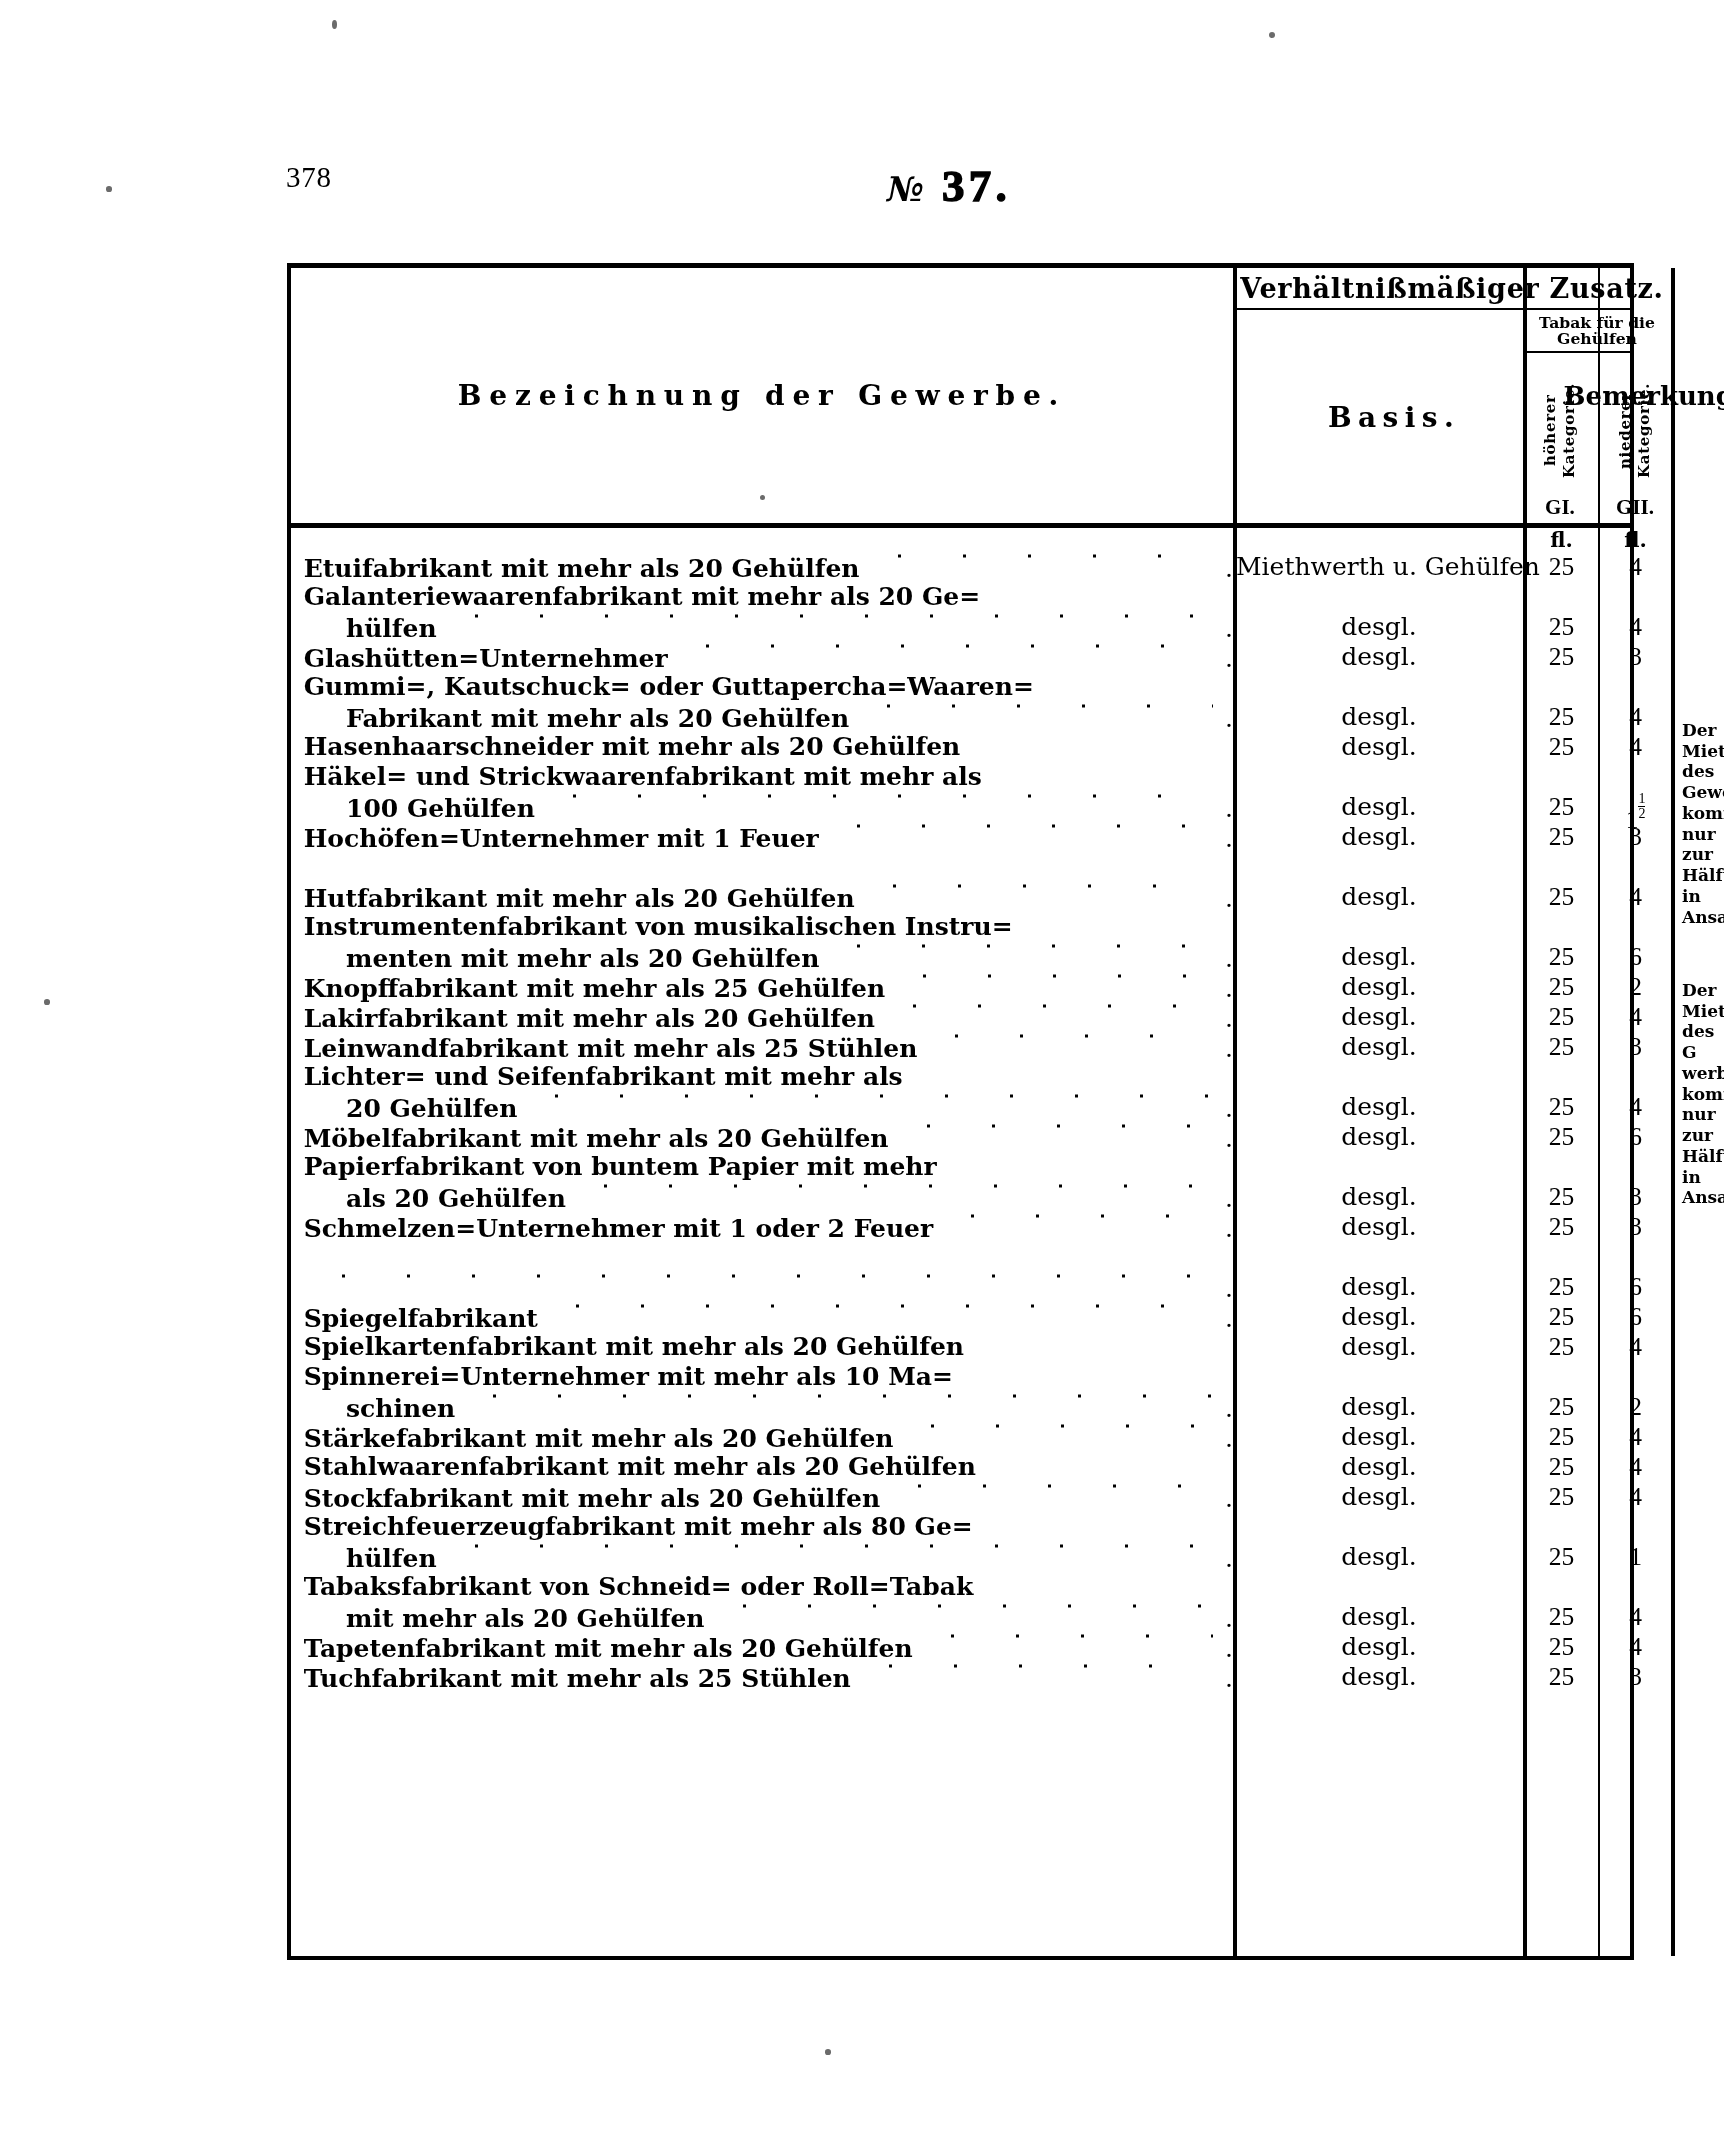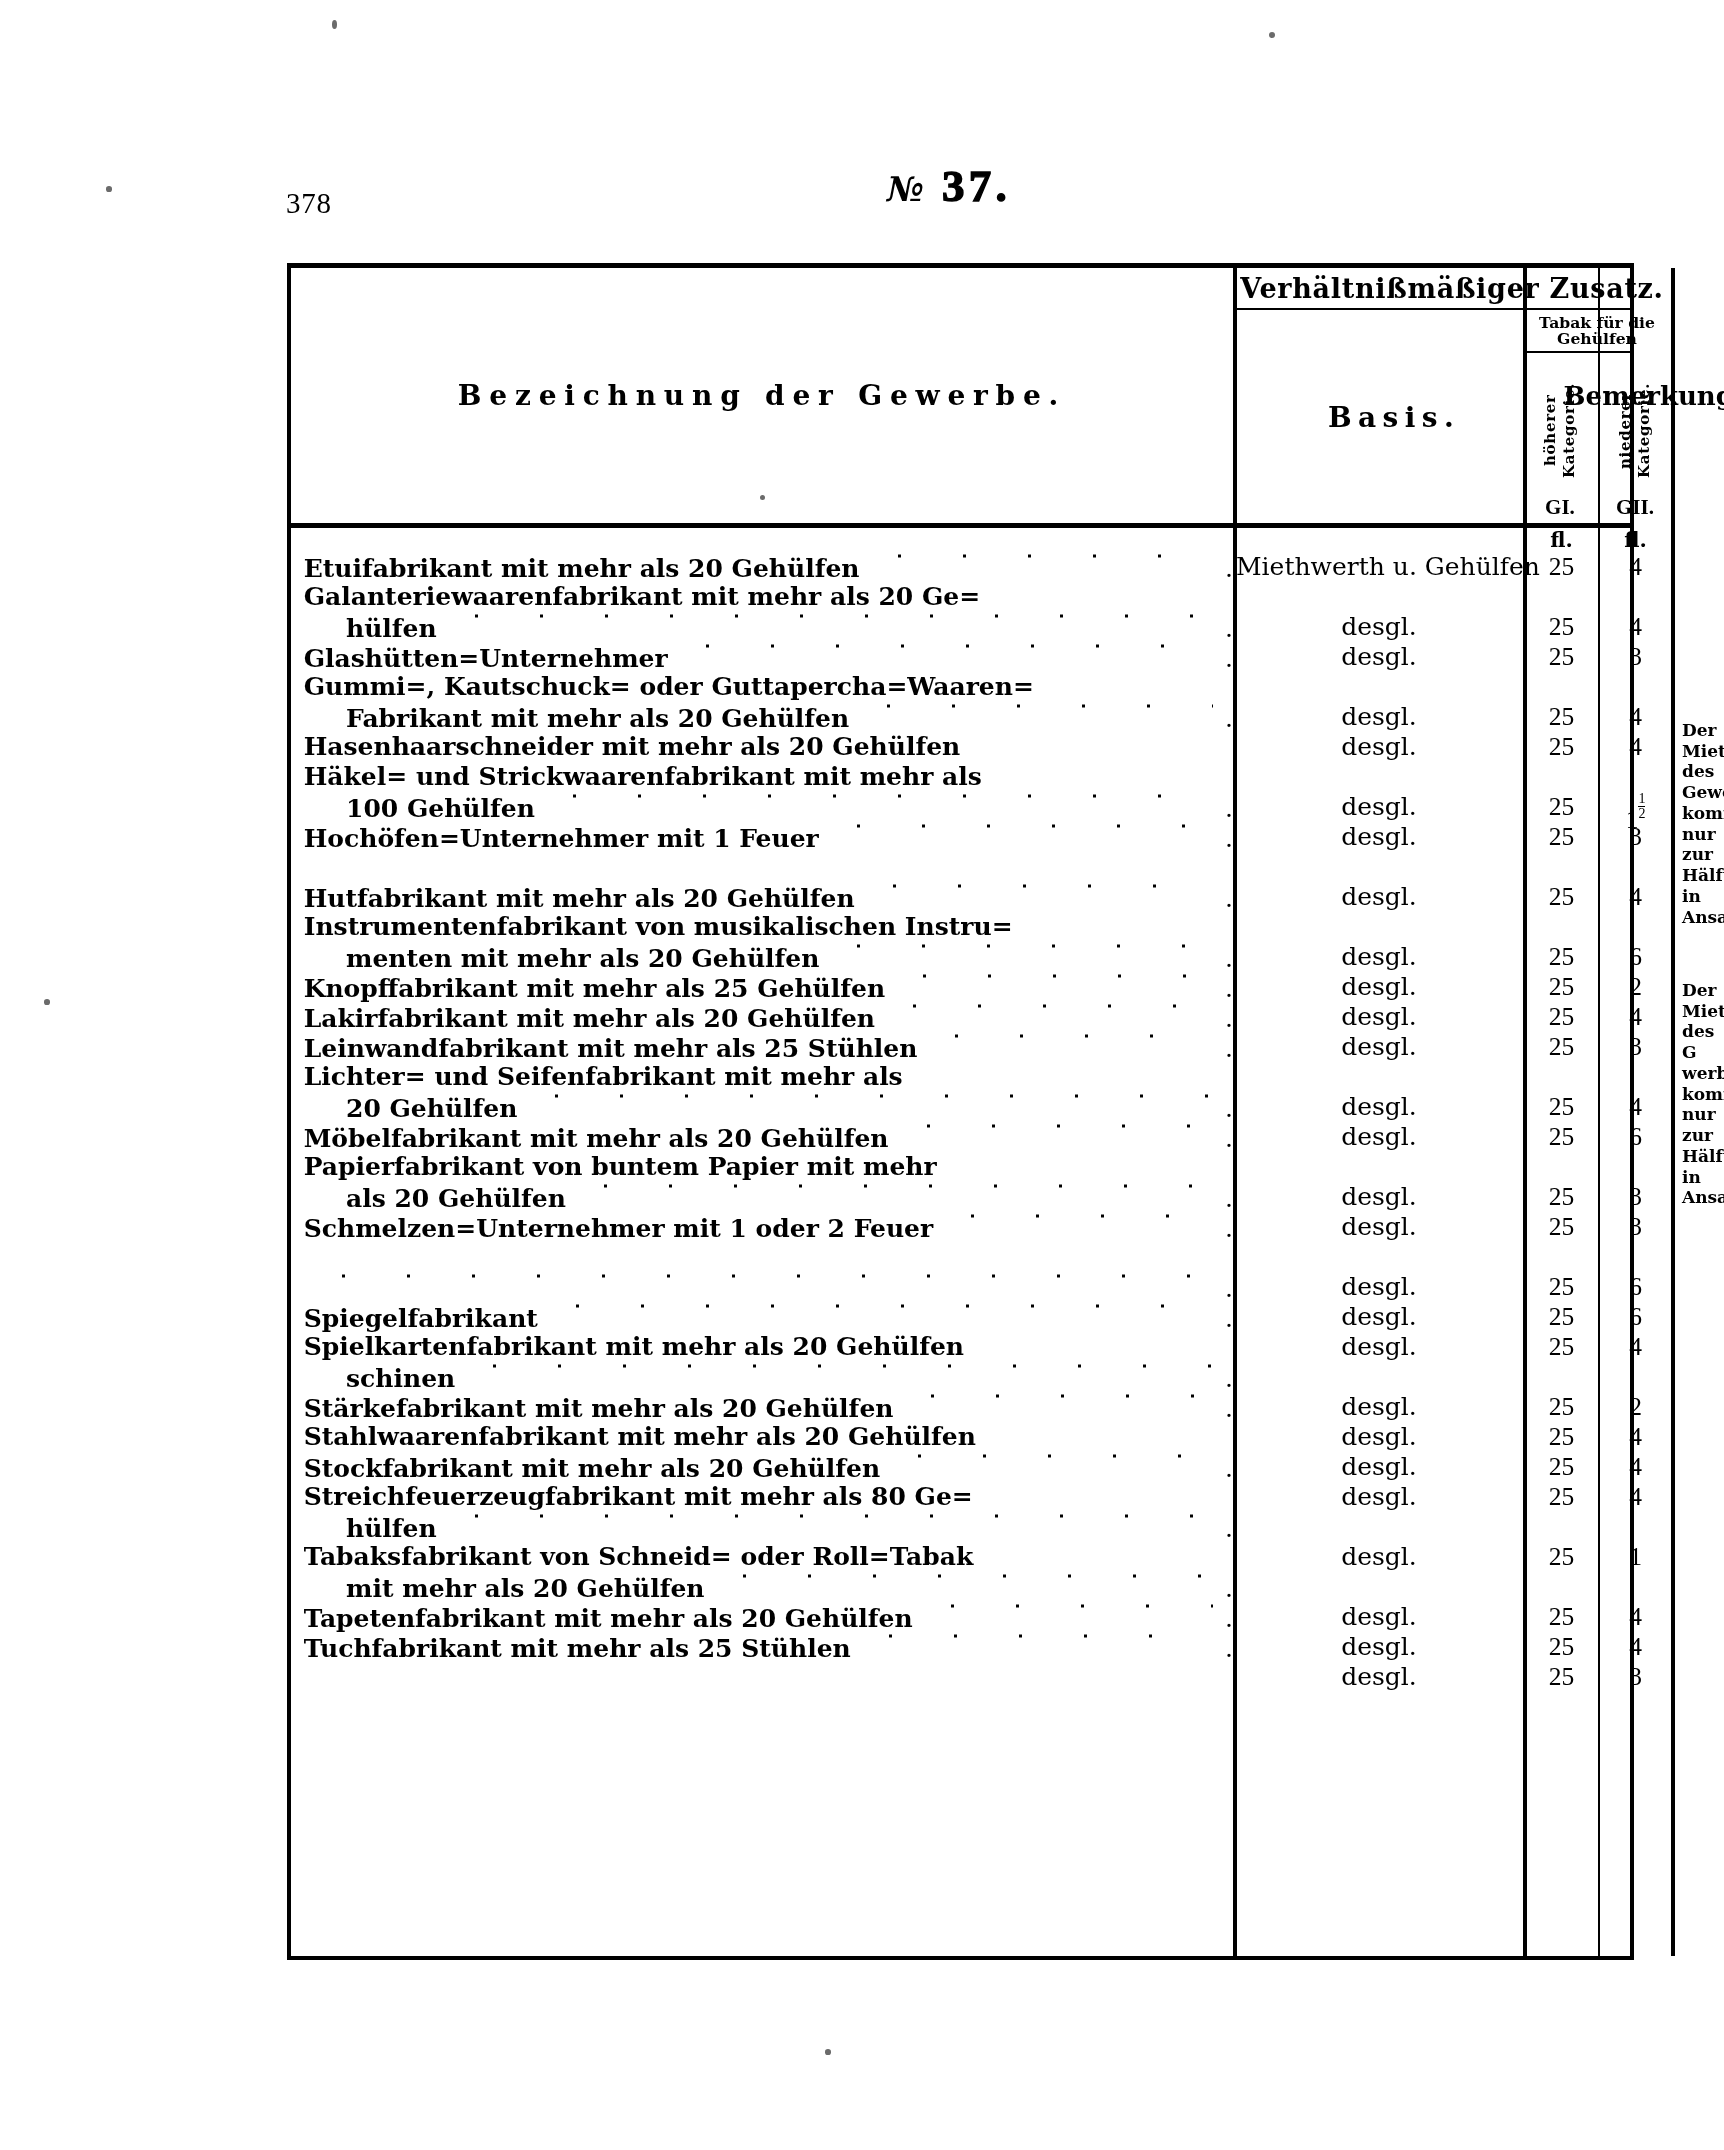--- a/index.html
+++ b/index.html
@@ -7,21 +7,21 @@
     width:1724px;height:2151px;position:relative;overflow:hidden;
     font-family:"DejaVu Serif","Liberation Serif",serif;
     color:#000;
   }
   .page{position:absolute;inset:0;background:#fff;}
 
   
   .pg-num{
     position:absolute;left:286px;top:161px;
     font-family:"Liberation Serif",serif;
-    font-size:29px;letter-spacing:0.7px;margin-top:26px;
+    font-size:29px;letter-spacing:0.7px;
   }
   .doc-title{
     position:absolute;left:887px;top:160px;
     font-family:"DejaVu Serif","Liberation Serif",serif;
     font-weight:700;font-size:44px;letter-spacing:1.4px;
     font-style:italic;
   }
   .doc-title .no{font-size:34px;font-style:italic;font-weight:700;}
   .doc-title .num{font-size:45px;font-style:normal;letter-spacing:4.2px;
     -webkit-text-stroke:1.4px #000;}
@@ -350,20 +350,25 @@
               <span class="t">Spiegelfabrikant</span>
               <span class="leader"></span>
               <span class="endpt">.</span>
             </div>
           </div>
           <div class="ln pad">
             <div class="nm">
               <span class="t">Spielkartenfabrikant mit mehr als 20 Gehülfen</span>
             </div>
           </div>
+          <div class="ln pad">
+            <div class="nm">
+              <span class="t">Spinnerei=Unternehmer mit mehr als 10 Ma=</span>
+            </div>
+          </div>
           <div class="ln ind">
             <div class="nm">
               <span class="t">schinen</span>
               <span class="leader"></span>
               <span class="endpt">.</span>
             </div>
           </div>
           <div class="ln pad">
             <div class="nm">
               <span class="t">Stärkefabrikant mit mehr als 20 Gehülfen</span>

